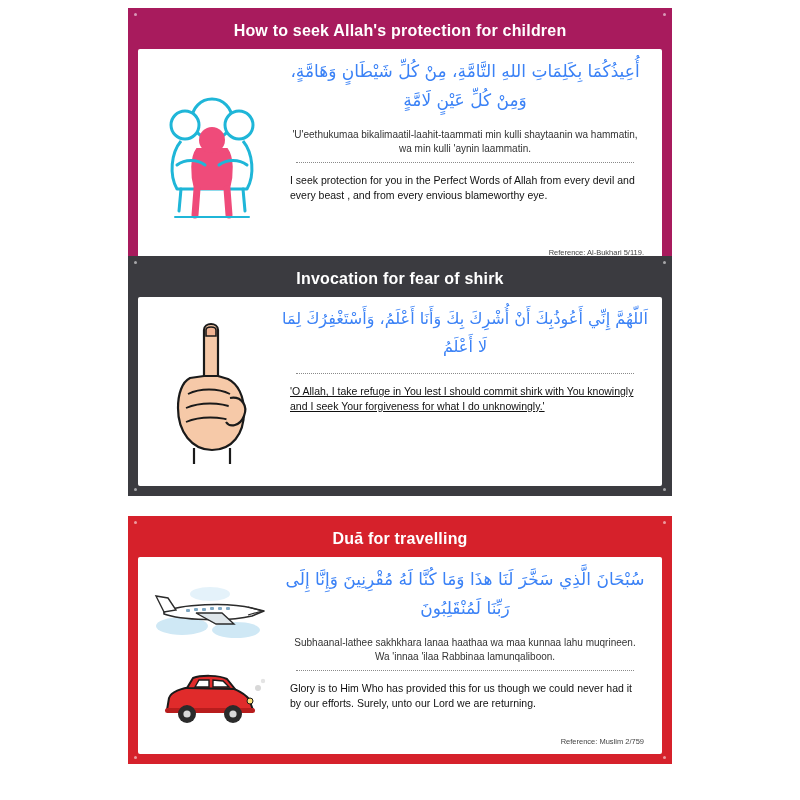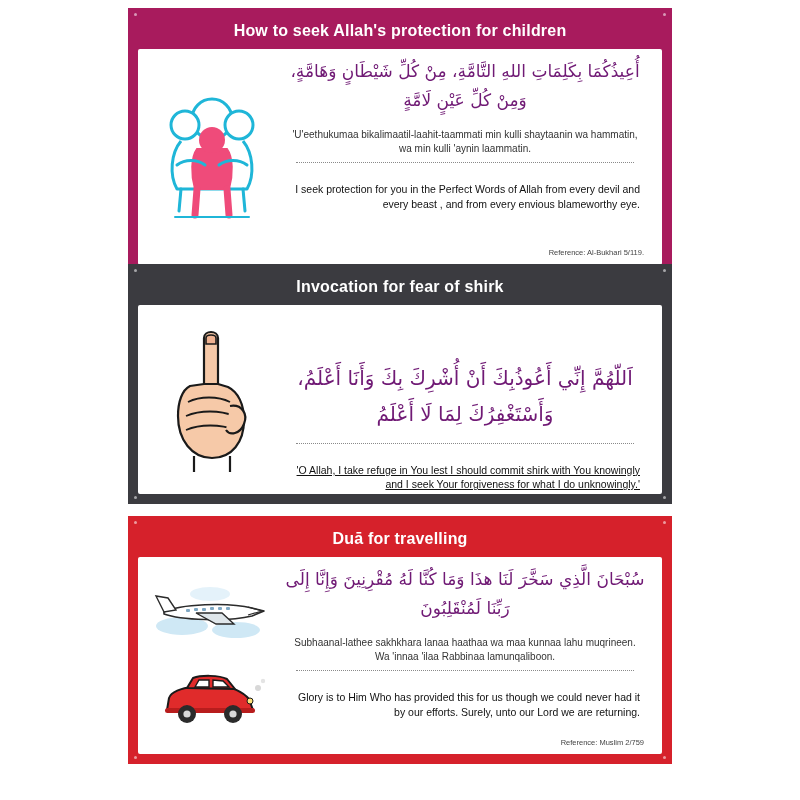--- a/index.html
+++ b/index.html
@@ -24,21 +24,21 @@
   .card {
     position: absolute;
     left: 128px;
     width: 544px;
     box-sizing: border-box;
     padding: 8px 10px 10px 10px;
     display: flex;
     flex-direction: column;
   }
   .card-1 { top: 8px;   height: 267px; background: #a81b5d; }
-  .card-2 { top: 264px; height: 240px; background: #3b3b40; }
+  .card-2 { top: 256px; height: 240px; background: #3b3b40; }
   .card-3 { top: 516px; height: 248px; background: #d6212b; }
 
   
   .corner {
     position: absolute;
     width: 3px;
     height: 3px;
     border-radius: 50%;
     background: rgba(255,255,255,0.55);
   }
@@ -99,45 +99,45 @@
     padding: 2px 6px 0 4px;
     box-sizing: border-box;
   }
 
   .arabic {
     direction: rtl;
     text-align: center;
     font-family: "DejaVu Sans", "Liberation Serif", serif;
     font-size: 17px;
     line-height: 1.75;
-    color: #701a75;
+    color: #3b82f6;
     margin-bottom: 4px;
   }
-  .arabic.small { font-size: 20px; line-height: 1.8; margin-top: 47px; }
+  .arabic.small { font-size: 16px; line-height: 1.8; }
 
   .translit {
     text-align: center;
     font-size: 10px;
     color: #333333;
     line-height: 1.35;
     margin: 8px 6px 0 6px;
   }
 
   .dotted {
     border-top: 1px dotted #8a8a8a;
     margin: 7px 14px 6px 14px;
     height: 0;
   }
 
   .meaning {
-    text-align: right;
+    text-align: left;
     font-size: 10.5px;
     color: #111111;
     line-height: 1.4;
-    margin: 13px 8px;
+    margin: 4px 8px;
   }
   .meaning.quoted { font-size: 10.5px; text-decoration: underline; }
 
   .reference {
     text-align: right;
     font-size: 7.5px;
     color: #444444;
     margin-top: auto;
     padding: 6px 4px 2px 0;
   }

